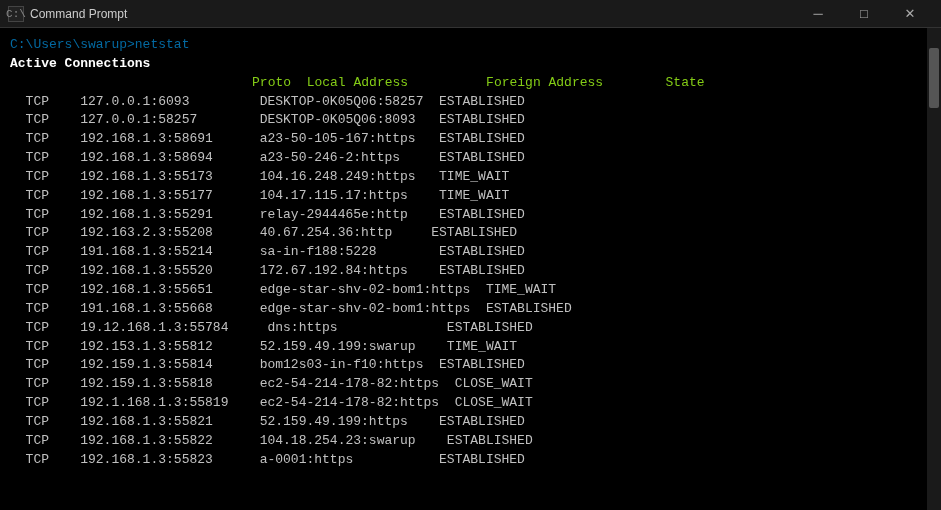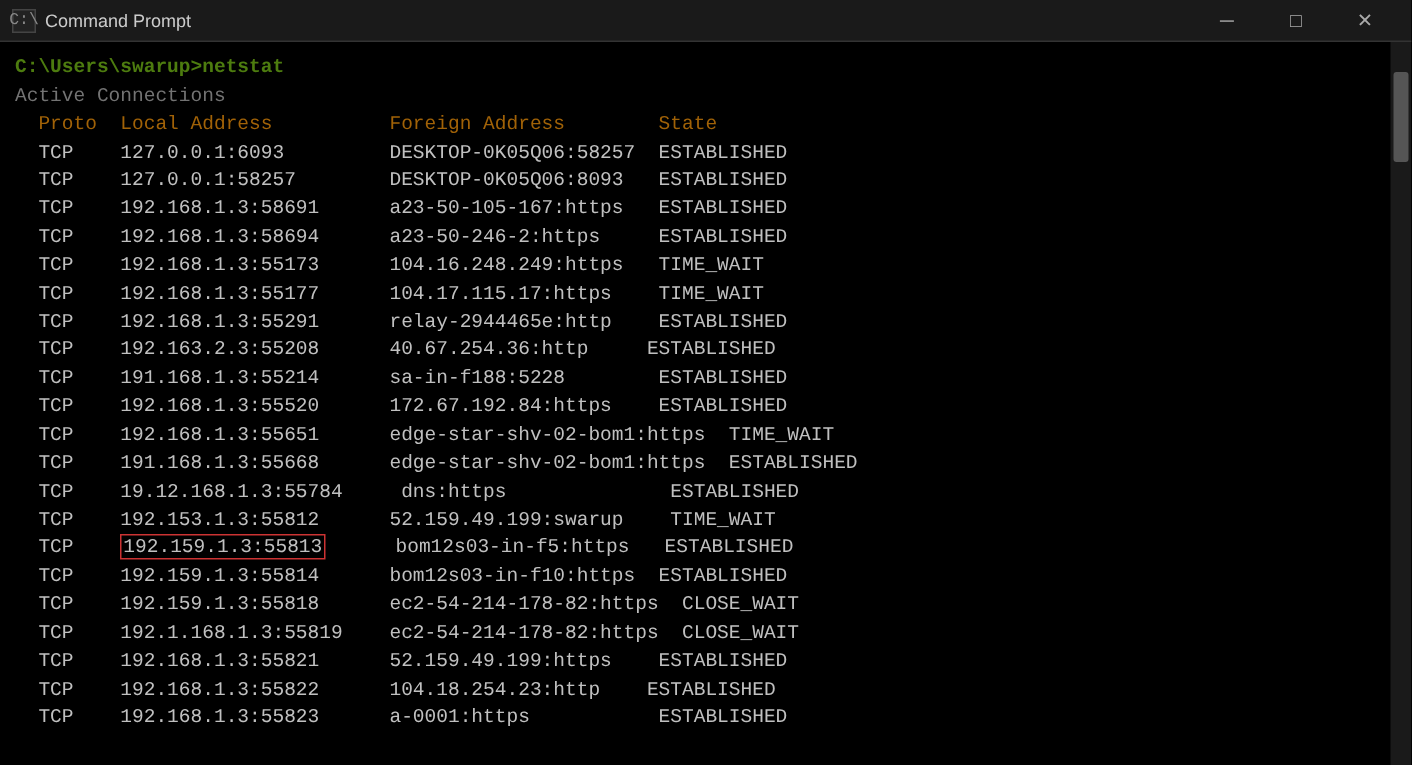--- a/index.html
+++ b/index.html
@@ -60,34 +60,35 @@
       border: none;
       font-family: 'Segoe UI', sans-serif;
     }
     .terminal-body {
       padding: 8px 10px;
       height: calc(510px - 28px);
       overflow: hidden;
       position: relative;
     }
     .cmd-prompt {
-      color: #4d7c0f;
+      color: #0369a1;
+      white-space: pre;
+      line-height: 1.45;
+    }
+    .section-header {
+      color: #ffffff;
       white-space: pre;
       line-height: 1.45;
       font-weight: bold;
     }
-    .section-header {
-      color: #737373;
+    .col-header {
+      color: #84cc16;
       white-space: pre;
       line-height: 1.45;
-    }
-    .col-header {
-      color: #a16207;
-      white-space: pre;
-      line-height: 1.45;
+      text-align: center;
     }
     .table-row {
       white-space: pre;
       line-height: 1.45;
     }
     .scrollbar {
       position: absolute;
       right: 0;
       top: 0;
       width: 14px;
@@ -132,24 +133,23 @@
       <div class="table-row">  TCP    192.168.1.3:55173      104.16.248.249:https   TIME_WAIT</div>
       <div class="table-row">  TCP    192.168.1.3:55177      104.17.115.17:https    TIME_WAIT</div>
       <div class="table-row">  TCP    192.168.1.3:55291      relay-2944465e:http    ESTABLISHED</div>
       <div class="table-row">  TCP    192.163.2.3:55208      40.67.254.36:http     ESTABLISHED</div>
       <div class="table-row">  TCP    191.168.1.3:55214      sa-in-f188:5228        ESTABLISHED</div>
       <div class="table-row">  TCP    192.168.1.3:55520      172.67.192.84:https    ESTABLISHED</div>
       <div class="table-row">  TCP    192.168.1.3:55651      edge-star-shv-02-bom1:https  TIME_WAIT</div>
       <div class="table-row">  TCP    191.168.1.3:55668      edge-star-shv-02-bom1:https  ESTABLISHED</div>
       <div class="table-row">  TCP    19.12.168.1.3:55784     dns:https              ESTABLISHED</div>
       <div class="table-row">  TCP    192.153.1.3:55812      52.159.49.199:swarup    TIME_WAIT</div>
-      <div class="table-row">  TCP    <span style="border: 1px solid #cc3333; padding: 0 1px;">192.159.1.3:55813</span>      bom12s03-in-f5:https   ESTABLISHED</div>
       <div class="table-row">  TCP    192.159.1.3:55814      bom12s03-in-f10:https  ESTABLISHED</div>
       <div class="table-row">  TCP    192.159.1.3:55818      ec2-54-214-178-82:https  CLOSE_WAIT</div>
       <div class="table-row">  TCP    192.1.168.1.3:55819    ec2-54-214-178-82:https  CLOSE_WAIT</div>
       <div class="table-row">  TCP    192.168.1.3:55821      52.159.49.199:https    ESTABLISHED</div>
-      <div class="table-row">  TCP    192.168.1.3:55822      104.18.254.23:http    ESTABLISHED</div>
+      <div class="table-row">  TCP    192.168.1.3:55822      104.18.254.23:swarup    ESTABLISHED</div>
       <div class="table-row">  TCP    192.168.1.3:55823      a-0001:https           ESTABLISHED</div>
     </div>
   <div class="scrollbar">
     <div class="scrollbar-thumb"></div>
   </div>
 </div>
 
 </body></html>

